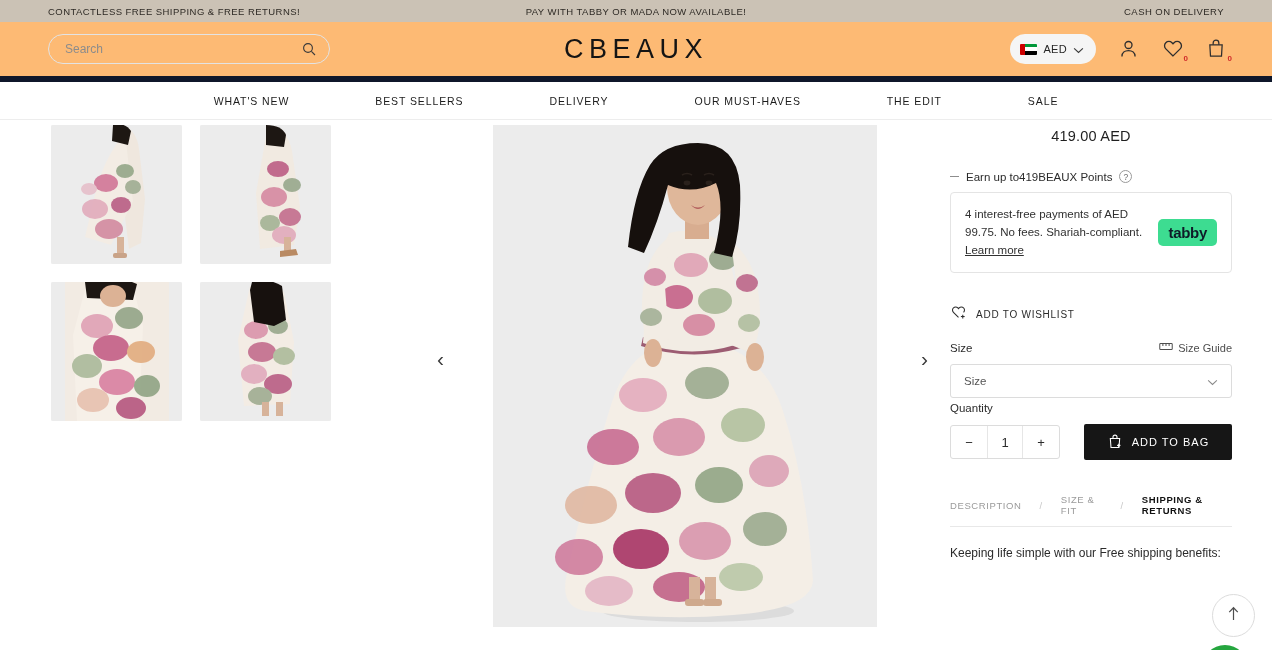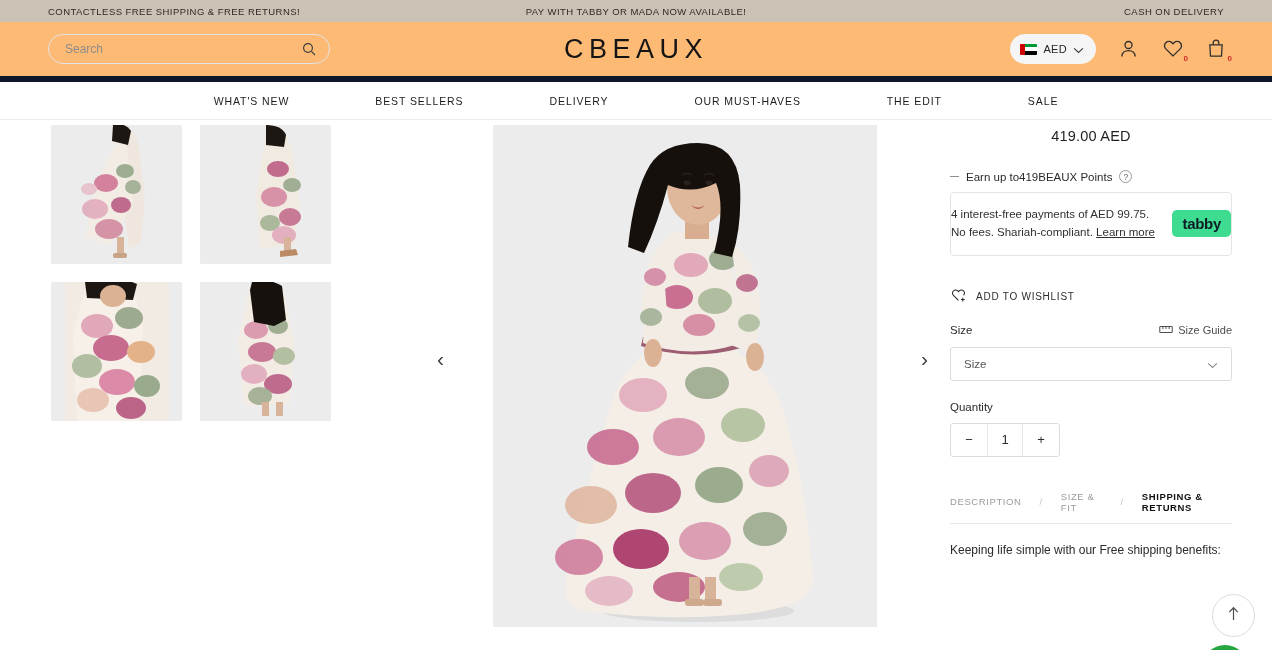--- a/index.html
+++ b/index.html
@@ -140,21 +140,21 @@
   }
   .dash { width: 9px; height: 1px; background: #8d8d8d; display: inline-block; }
   .qmark {
     width: 13px; height: 13px; border: 1px solid #9a9a9a; border-radius: 50%;
     font-size: 8.5px; color: #6d6d6d; display: inline-flex;
     align-items: center; justify-content: center; cursor: pointer;
   }
 
   .tabby-box {
     margin-top: 9px; border: 1px solid #e4e4e4; border-radius: 4px;
-    padding: 13px 0; display: flex; align-items: center; gap: 8px;
+    padding: 13px 14px; display: flex; align-items: center; gap: 8px;
     background: #fff;
   }
   .tabby-txt { font-size: 11.5px; line-height: 1.55; color: #303030; flex: 1; }
   .tabby-txt a { color: #303030; text-decoration: underline; }
   .tabby-logo {
     background: #3ddc91; border-radius: 5px;
     padding: 5px 10px; font-size: 15px; font-weight: 700;
     color: #0e1c28; letter-spacing: -.3px; flex: 0 0 auto;
   }
 
@@ -183,21 +183,21 @@
     font-size: 11px; color: #4e4e4e; cursor: pointer;
   }
 
   .select {
     margin-top: 10px; height: 34px; border: 1px solid #dcdcdc;
     border-radius: 3px; display: flex; align-items: center;
     justify-content: space-between; padding: 0 13px; cursor: pointer;
   }
   .select .val { font-size: 11.5px; color: #555; }
 
-  .qty-lbl { margin-top: 20px; font-size: 11.5px; color: #2b2b2b; }
+  .qty-lbl { margin-top: 4px; font-size: 11.5px; color: #2b2b2b; }
 
   .buy-row { margin-top: 10px; display: flex; align-items: center; gap: 24px; }
   .stepper {
     width: 110px; height: 34px; border: 1px solid #dcdcdc; border-radius: 3px;
     display: grid; grid-template-columns: 1fr 1fr 1fr; align-items: center;
   }
   .stepper div {
     text-align: center; font-size: 13px; color: #2b2b2b; cursor: pointer;
     height: 100%; display: flex; align-items: center; justify-content: center;
   }
@@ -530,20 +530,31 @@
     </div>
 
     <div class="qty-lbl">Quantity</div>
 
     <div class="buy-row">
       <div class="stepper">
         <div>−</div>
         <div class="mid">1</div>
         <div>+</div>
       </div>
+      <button class="addbag">
+        <span>
+          <svg width="16" height="17" viewBox="0 0 24 24" fill="none" stroke="#ffffff" stroke-width="1.6">
+            <path d="M5 7.6h14L18 21H6Z"></path>
+              <path d="M9 7.6V5.4a3 3 0 0 1 6 0v2.2"></path>
+            <line x1="17.6" y1="15.2" x2="17.6" y2="20.4"></line>
+              <line x1="15" y1="17.8" x2="20.2" y2="17.8"></line>
+          </svg>
+        </span>
+        <span>ADD TO BAG</span>
+      </button>
     </div>
 
     <div class="tabs">
       <span class="t">DESCRIPTION</span>
       <span class="sep">/</span>
       <span class="t">SIZE &amp; FIT</span>
       <span class="sep">/</span>
       <span class="t active">SHIPPING &amp; RETURNS</span>
     </div>
     <div class="tab-rule"></div>

